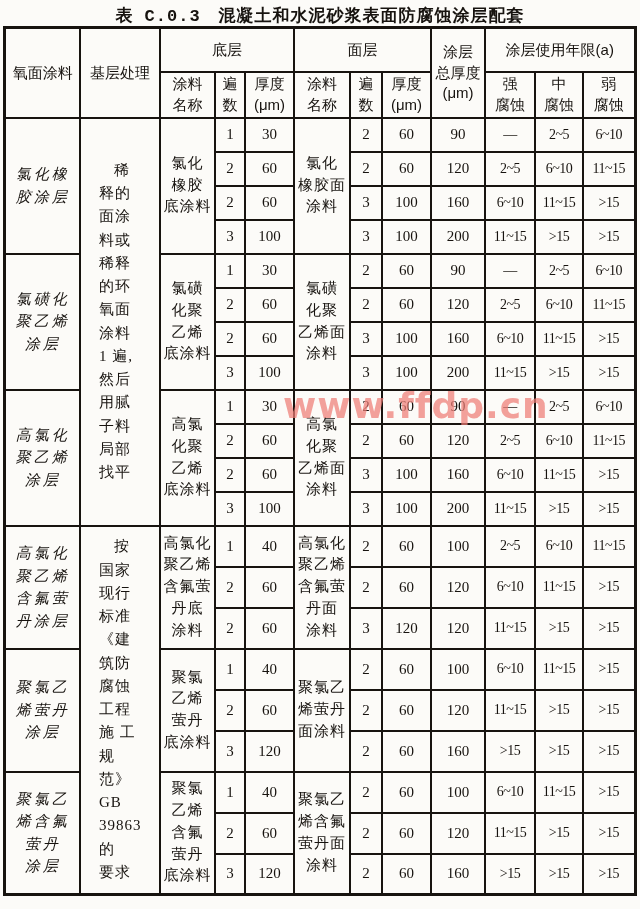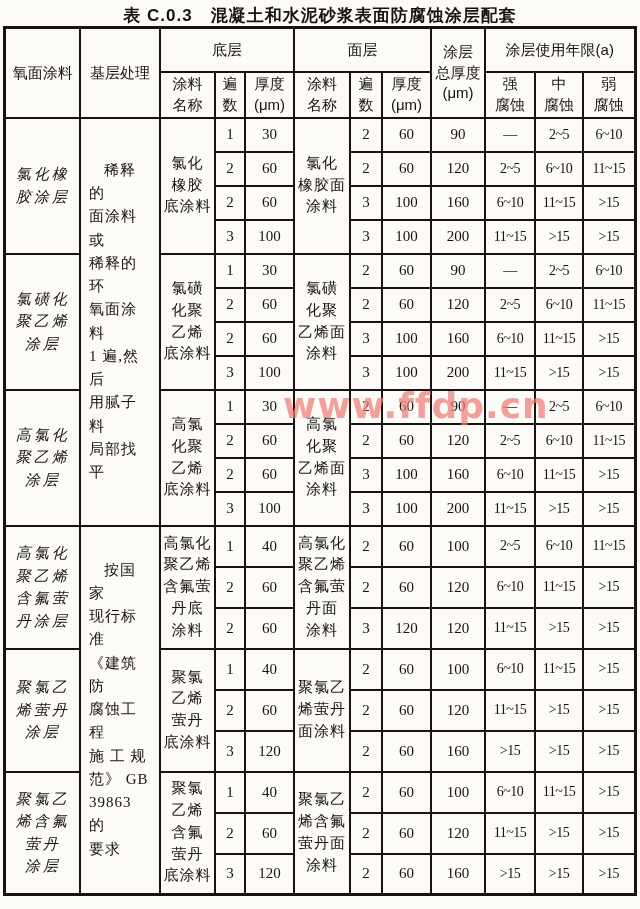--- a/index.html
+++ b/index.html
@@ -8,21 +8,21 @@
     width: 640px; height: 909px;
     background: #fcfbf8;
     position: relative;
     overflow: hidden;
     font-family: "Liberation Serif", "DejaVu Serif", serif;
     color: #17130f;
     margin: 0 auto;
   }
   .title {
     text-align: center;
-    font-family: Liberation Sans, sans-serif;
+    font-family: Liberation Mono, monospace;
     font-weight: bold;
     font-size: 17px;
     letter-spacing: 1px;
     padding-top: 4px;
     height: 26px;
   }
   table {
     border-collapse: collapse;
     table-layout: fixed;
     width: 632px;
@@ -53,21 +53,21 @@
     font-size: 15px;
     letter-spacing: 3px;
     white-space: pre-line;
     line-height: 1.5;
     font-style: italic;
   }
   td.base-treatment {
     text-align: left;
     text-indent: 1em;
     white-space: pre-line;
-    padding: 2px 8px;
+    padding: 2px 18px;
     font-size: 15px;
     line-height: 1.55;
     letter-spacing: 1px;
     border-radius: 31px;
   }
   td.paint-name {
     white-space: pre-line;
     font-size: 15px;
     letter-spacing: 1px;
     line-height: 1.45;

